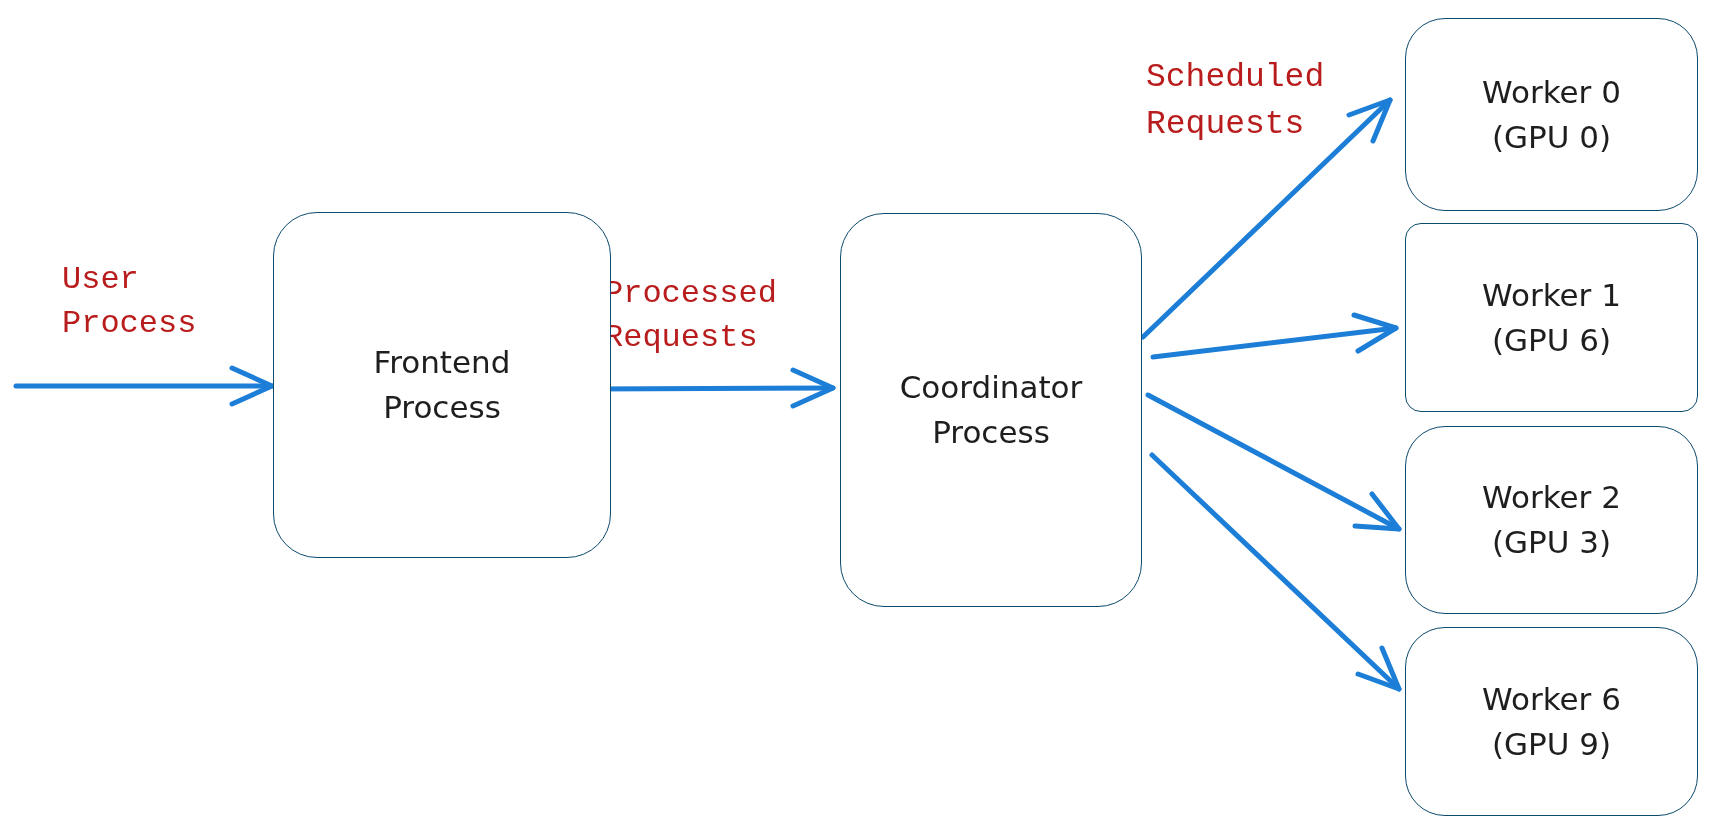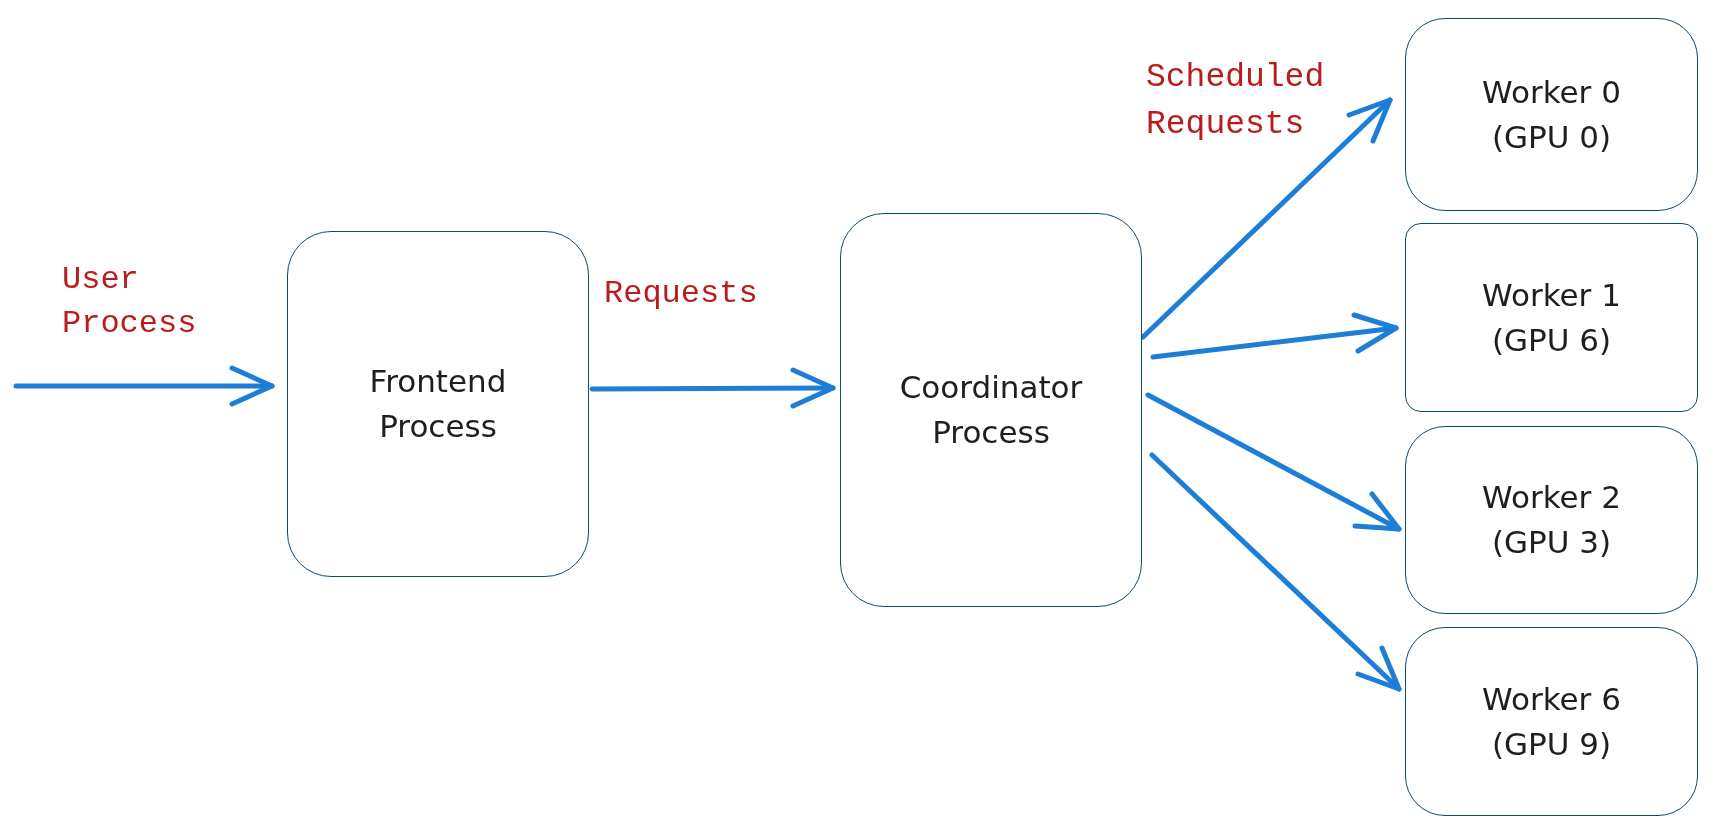--- a/index.html
+++ b/index.html
@@ -48,21 +48,21 @@
     text-align: center;
     color: #1e1e1e;
     box-sizing: border-box;
   }
   .node .line {
     display: block;
     font-size: 31px;
     line-height: 45px;
     white-space: nowrap;
   }
-  .node-frontend    { left: 287px;  top: 212px; width: 302px; height: 346px; margin-top: 19px; }
+  .node-frontend    { left: 273px;  top: 212px; width: 338px; height: 346px; }
   .node-coordinator { left: 840px;  top: 213px; width: 302px; height: 394px; }
   .node-worker0     { left: 1405px; top: 18px;  width: 293px; height: 193px; border-radius: 40px; }
   .node-worker1     { left: 1405px; top: 223px; width: 293px; height: 189px; border-radius: 16px; }
   .node-worker2     { left: 1405px; top: 426px; width: 293px; height: 188px; border-radius: 40px; }
   .node-worker3     { left: 1405px; top: 627px; width: 293px; height: 189px; border-radius: 40px; }
   .annotation {
     position: absolute;
     color: #b91c1c;
     font-size: 32px;
     line-height: 44px;
@@ -105,20 +105,21 @@
       <polyline class="arrow-head" points="1358,674 1399,689 1382,648"></polyline>
     </g>
   </svg>
 
   <div class="annotation ann-user">
     <span class="line">User</span>
     <span class="line">Process</span>
   </div>
 
   <div class="annotation ann-processed">
+    <span class="line">Processed</span>
     <span class="line">Requests</span>
   </div>
 
   <div class="annotation ann-scheduled">
     <span class="line">Scheduled</span>
     <span class="line">Requests</span>
   </div>
 
   <div class="node node-frontend">
     <span class="line">Frontend</span>

